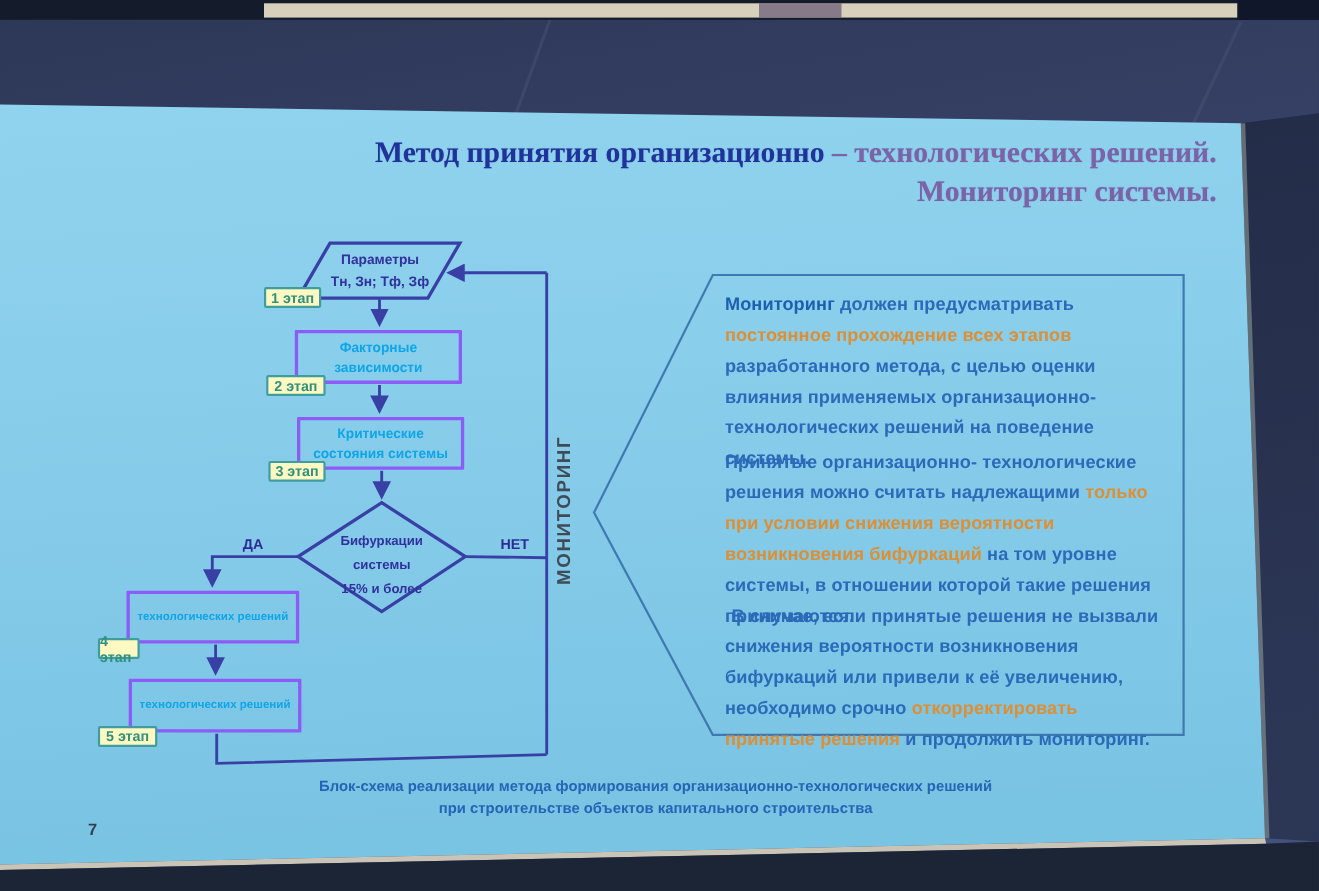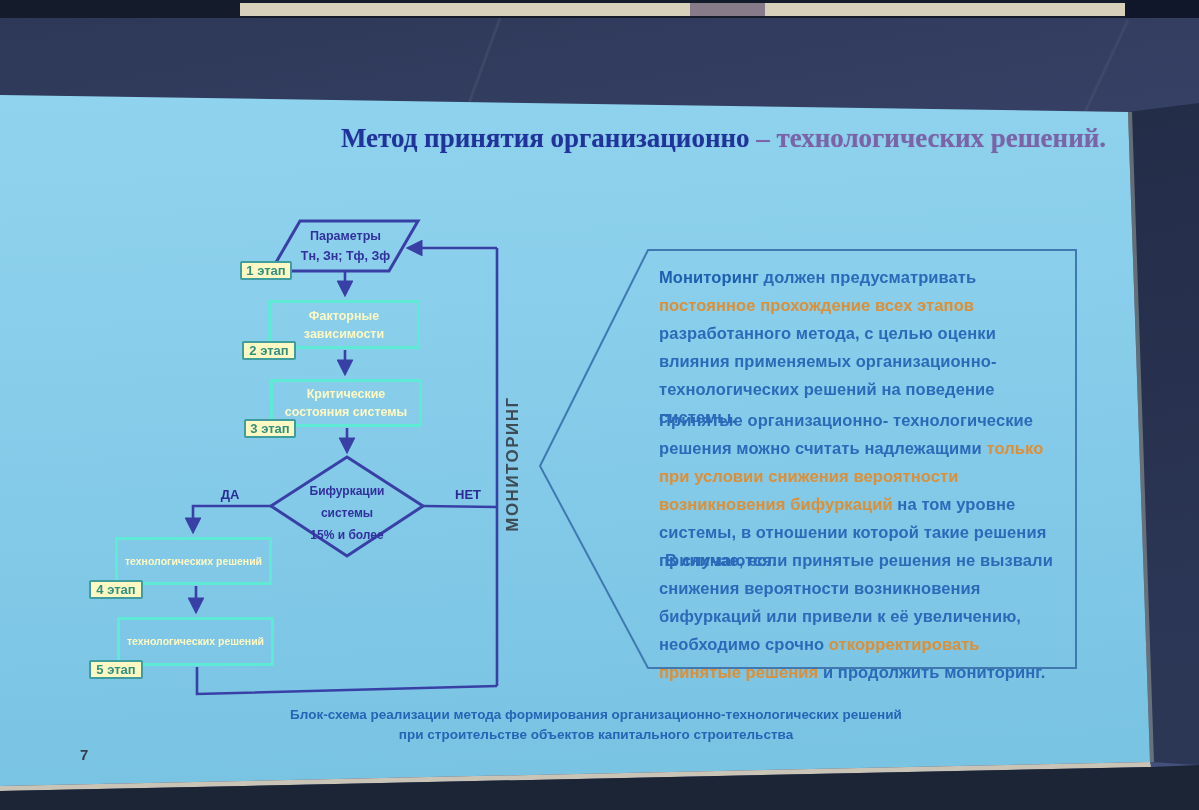--- a/index.html
+++ b/index.html
@@ -18,38 +18,38 @@
     font-weight:700;font-size:27px;line-height:36px;
     text-shadow:0 0 1px rgba(20,30,90,.25);
   }
   .seg-navy{color:#20339c;}
   .seg-purple{color:#7d62a8;}
 
   .flow-text{color:#31319e;font-weight:700;text-align:center;}
   .node-parameters-text{left:283px;top:226px;width:125px;font-size:12.5px;line-height:20px;}
   .diamond-text{left:285px;top:480px;width:124px;font-size:12px;line-height:22px;}
   .box{
-    border:3px solid #5eead4;box-sizing:border-box;border-radius:1px;
+    border:3px solid #8b5cf6;box-sizing:border-box;border-radius:1px;
     display:flex;flex-direction:column;justify-content:center;align-items:center;
-    color:#fef9c3;font-weight:700;text-align:center;
+    color:#0ea5e9;font-weight:700;text-align:center;
   }
   .box-factors{left:268px;top:300px;width:152px;height:49px;font-size:12.5px;line-height:18px;}
   .box-critical{left:270px;top:379px;width:152px;height:48px;font-size:12.5px;line-height:18px;}
   .box-dev{left:115px;top:537px;width:157px;height:48px;font-size:10.5px;line-height:17px;}
   .box-impl{left:117px;top:617px;width:157px;height:49px;font-size:10.5px;line-height:17px;}
 
   .stage{
     border:2px solid #3f9d9d;background:#fef9c3;color:#2f917d;
     font-size:13px;font-weight:700;display:flex;align-items:center;justify-content:center;
     border-radius:2px;box-sizing:border-box;z-index:4;
   }
   .stage-1{left:240px;top:261px;width:52px;height:19px;}
   .stage-2{left:242px;top:341px;width:54px;height:19px;}
   .stage-3{left:244px;top:419px;width:52px;height:19px;}
-  .stage-4{left:89px;top:580px;width:54px;height:19px;}
+  .stage-4{left:89px;top:580px;width:38px;height:19px;}
   .stage-5{left:89px;top:660px;width:54px;height:19px;}
 
   .branch{color:#2b2b96;font-weight:700;font-size:13px;text-align:center;}
   .label-yes{left:212px;top:487px;width:36px;}
   .label-no{left:446px;top:487px;width:44px;}
 
   .monitoring{
     left:428px;top:454px;width:170px;height:20px;text-align:center;
     transform:rotate(-90deg);
     font-size:17px;font-weight:800;letter-spacing:1.5px;color:#3d4c57;
@@ -118,20 +118,21 @@
     <path d="M423,506 L497,507"></path>
     <path d="M497,248 L497,686"></path>
     <path d="M197,667 L197,694 L497,686"></path>
     <path d="M497,248 L409,248" marker-end="url(#arr)"></path>
   </g>
   <polygon points="648,250 1076,250 1076,668 648,668 540,466" fill="none" stroke="#3f79b0" stroke-width="2"></polygon>
 </svg>
 
 <div class="abs title">
   <div><span class="seg-navy">Метод принятия организационно </span><span class="seg-purple">– технологических решений.</span></div>
+  <div class="seg-purple">Мониторинг системы.</div>
 </div>
 
 <div class="abs flow-text node-parameters-text">
   <div>Параметры</div>
   <div>Тн, Зн; Тф, Зф</div>
 </div>
 
 <div class="abs box box-factors">
   <div>Факторные</div>
   <div>зависимости</div>

